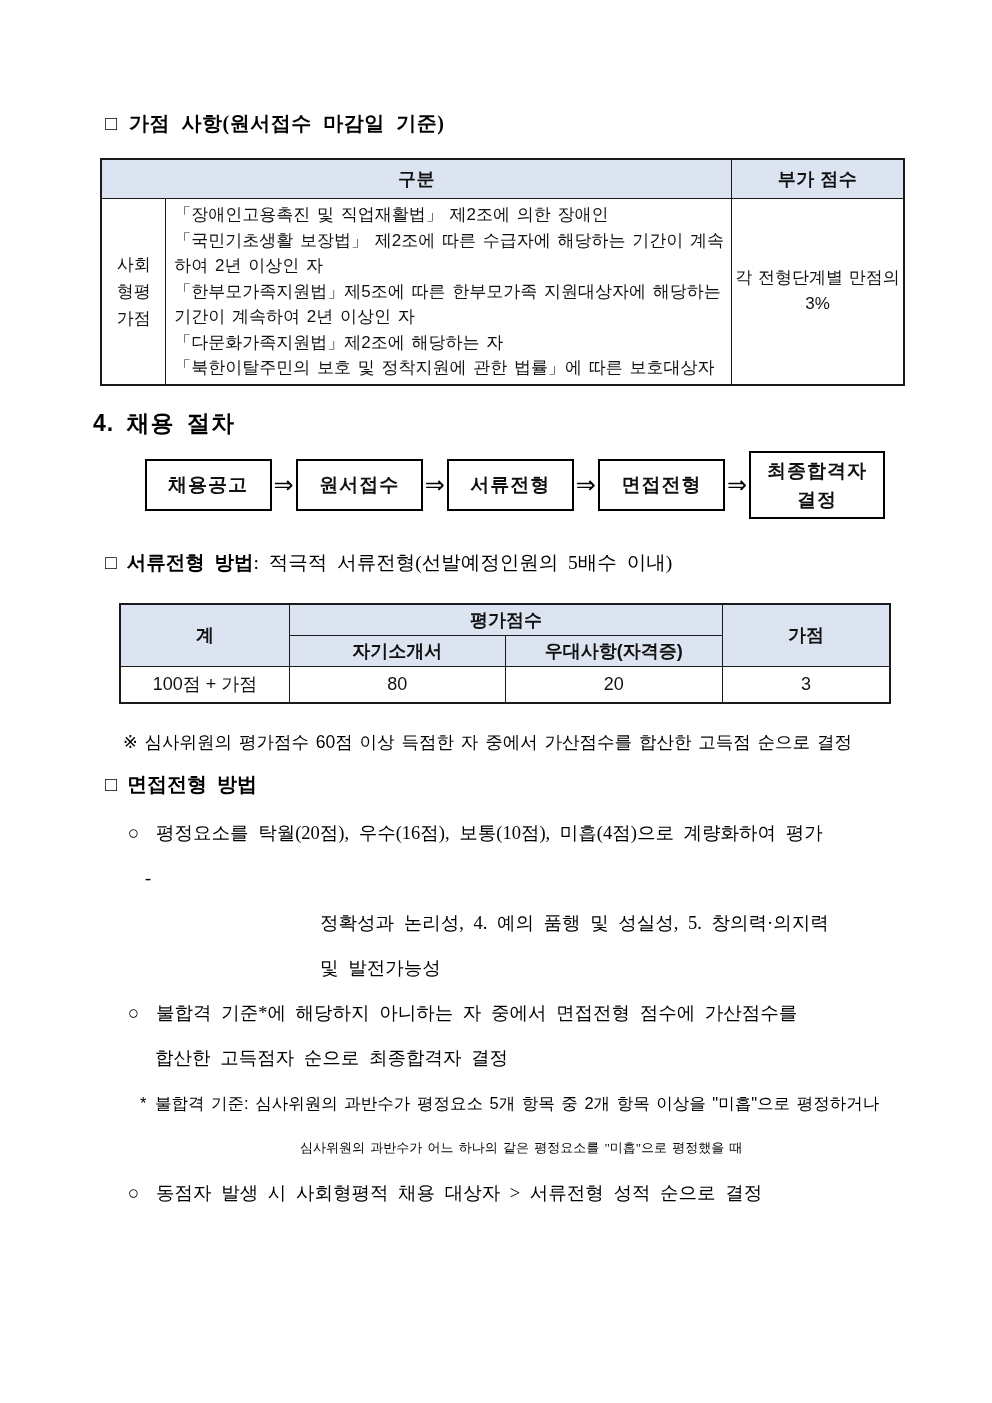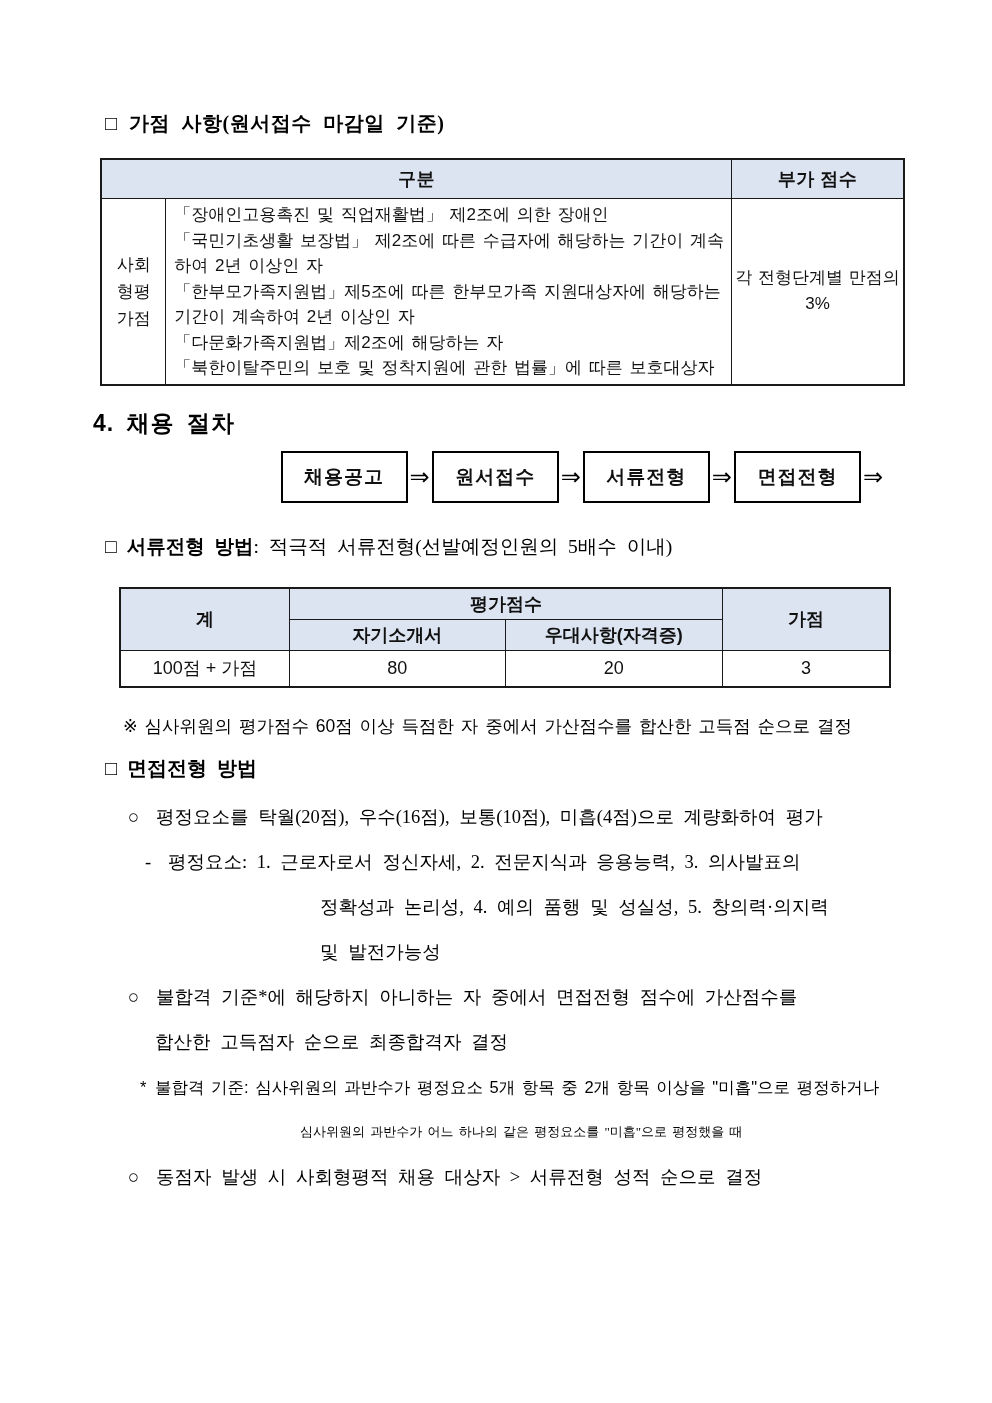--- a/index.html
+++ b/index.html
@@ -129,20 +129,24 @@
     </div>
     <span class="farrow">⇒</span>
     <div class="fbox">
       <div>서류전형</div>
     </div>
     <span class="farrow">⇒</span>
     <div class="fbox">
       <div>면접전형</div>
     </div>
     <span class="farrow">⇒</span>
+    <div class="fbox last">
+      <div>최종합격자</div>
+      <div>결정</div>
+    </div>
   </div>
 
   <div class="h2-line serif">
     <span class="bold">□ 서류전형 방법</span><span>: 적극적 서류전형(선발예정인원의 5배수 이내)</span>
   </div>
 
   <table class="t2">
     <tbody>
         <tr>
       <th rowspan="2" class="w1">계</th>
@@ -170,21 +174,20 @@
 
   <div class="bullets">
 
     <div class="bline">
       <span class="mk">○</span>
       <span>평정요소를 탁월(20점), 우수(16점), 보통(10점), 미흡(4점)으로 계량화하여 평가</span>
     </div>
 
     <div class="bline dash">
       <span class="mk">-</span>
-      <span>평정요소: 1. 근로자로서 정신자세, 2. 전문지식과 응용능력, 3. 의사발표의</span>
     </div>
     <div class="cont c-deep">정확성과 논리성, 4. 예의 품행 및 성실성, 5. 창의력·의지력</div>
     <div class="cont c-deep">및 발전가능성</div>
 
     <div class="bline">
       <span class="mk">○</span>
       <span>불합격 기준*에 해당하지 아니하는 자 중에서 면접전형 점수에 가산점수를</span>
     </div>
     <div class="cont c-small">합산한 고득점자 순으로 최종합격자 결정</div>
 

